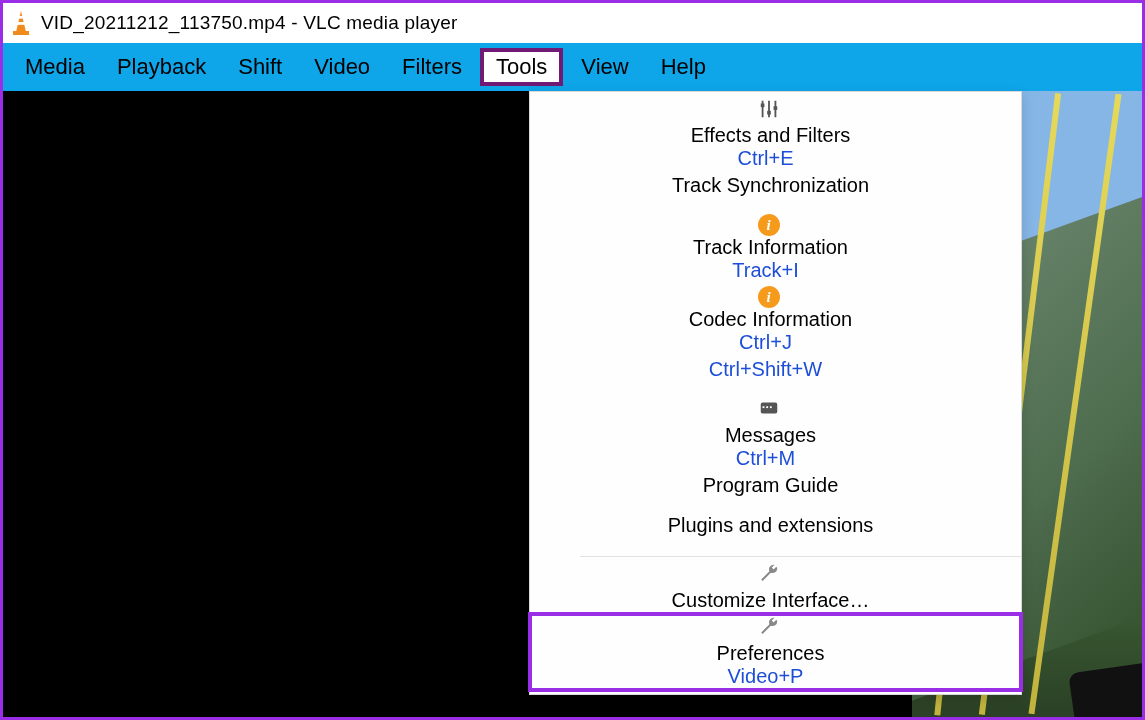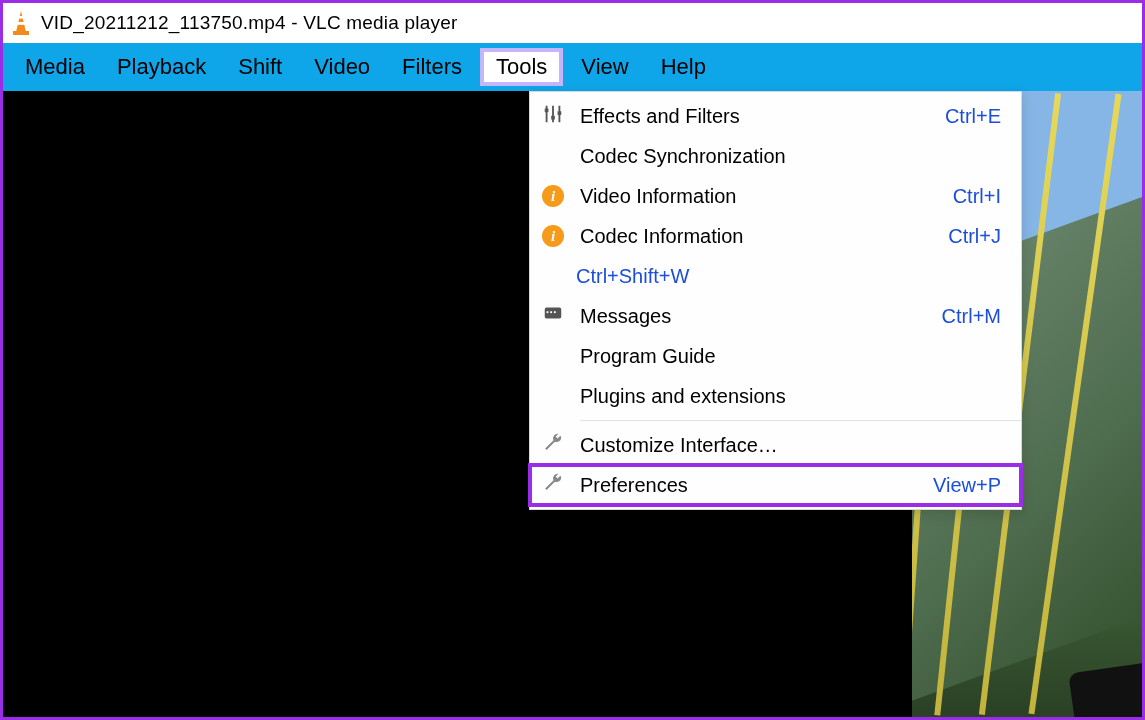--- a/index.html
+++ b/index.html
@@ -5,33 +5,33 @@
     * { margin: 0; padding: 0; box-sizing: border-box; font-family: "Segoe UI", Tahoma, sans-serif; }
     body { width: 1145px; height: 720px; overflow: hidden; background: #000; position: relative; border: 3px solid #9a2ee6; }
 
     .titlebar { position: absolute; left: 0; top: 0; right: 0; height: 40px; background: #ffffff; display: flex; align-items: center; padding: 0 10px 0 6px; gap: 8px; }
     .vlc-cone { width: 24px; height: 26px; position: relative; }
     .vlc-cone svg { width: 100%; height: 100%; }
     .title-text { font-size: 19px; color: #000; letter-spacing: .2px; }
 
     .menubar { position: absolute; left: 0; top: 40px; right: 0; height: 48px; background: #0ea5e9; display: flex; align-items: center; padding: 0 8px; gap: 4px; }
     .menuitem { padding: 6px 14px; font-size: 22px; color: #000; cursor: default; }
-    .menuitem.highlighted { border: 4px solid #c4b5fd; padding: 2px 12px 2px 12px; background: #fff; }
+    .menuitem.highlighted { border: 4px solid #701a75; padding: 2px 12px 2px 12px; background: #fff; }
 
     .video-area { position: absolute; left: 0; top: 88px; right: 0; bottom: 0; background: #000; }
 
     
     .video-strip { position: absolute; right: 0; top: 88px; width: 230px; bottom: 0; background: linear-gradient(#86b6e6 0%, #86b6e6 45%, #5a7a50 60%, #3b5d35 80%, #2b4025 100%); overflow: hidden; }
     .mountain { position: absolute; bottom: 60px; left: -40px; width: 320px; height: 420px; background: linear-gradient(150deg, #6c8870 0%, #4e6c4e 60%, #35532f 100%); transform: skewY(-20deg); }
     .rope { position: absolute; top: 0; bottom: 0; width: 6px; background: linear-gradient(#e6d95a, #c1b33d); }
     .r1{ left:10px; transform:rotate(4deg);} .r2{left:55px; transform:rotate(6deg);} .r3{left:105px; transform:rotate(7deg);} .r4{left:160px; transform:rotate(8deg);}
     .phone { position:absolute; right: -20px; bottom: -10px; width: 90px; height: 60px; background:#111; border-radius:10px; transform:rotate(-8deg); }
 
     .dropdown { position: absolute; left: 526px; top: 88px; width: 493px; background: #fefefe; border: 1px solid #d8d8d8; box-shadow: 0 4px 12px rgba(0,0,0,.15); padding: 4px 0; }
-    .dd-row { display: flex; align-items: center; min-height: 40px; padding: 2px 14px 2px 0; }
+    .dd-row { display: flex; align-items: center; min-height: 40px; padding: 2px 14px 2px 0; flex-direction: column; }
     .dd-icon { width: 46px; display:flex; align-items:center; justify-content:center; color:#666; }
     .dd-label { flex: 1; font-size: 20px; padding-left: 4px; }
     .dd-shortcut { font-size: 20px; color:#1d4ed8; padding-right: 6px; }
     .dd-sep { height: 1px; background: #e2e2e2; margin: 4px 0 4px 50px; }
     .highlight-box { position:absolute; border: 4px solid #9a2ee6; pointer-events:none; }
 
     .ico-info { width:22px; height:22px; border-radius:50%; background:#f59a1a; display:flex; align-items:center; justify-content:center; color:#fff; font-weight:bold; font-family:Georgia, serif; font-style:italic; font-size:15px; }
     .ico-sliders svg, .ico-msg svg, .ico-wrench svg { width:22px; height:22px; }
   </style>
 </head>
@@ -84,30 +84,30 @@
             <rect x="10" y="14" width="4" height="4" fill="#555"></rect>
             <rect x="17" y="9" width="4" height="4" fill="#555"></rect>
           </svg></span>
       </span>
     <span class="dd-label">Effects and Filters</span>
     <span class="dd-shortcut">Ctrl+E</span>
   </div>
 
   <div class="dd-row">
     <span class="dd-icon"></span>
-    <span class="dd-label">Codec Synchronization</span>
+    <span class="dd-label">Track Synchronization</span>
     <span class="dd-shortcut"></span>
   </div>
 
   <div class="dd-row">
     <span class="dd-icon">
         <span class="ico-info">i</span>
       </span>
-    <span class="dd-label">Video Information</span>
-    <span class="dd-shortcut">Ctrl+I</span>
+    <span class="dd-label">Track Information</span>
+    <span class="dd-shortcut">Track+I</span>
   </div>
 
   <div class="dd-row">
     <span class="dd-icon">
         <span class="ico-info">i</span>
       </span>
     <span class="dd-label">Codec Information</span>
     <span class="dd-shortcut">Ctrl+J</span>
   </div>
 
@@ -153,17 +153,17 @@
     <span class="dd-shortcut"></span>
   </div>
 
   <div class="dd-row" style="position:relative;">
     <span class="dd-icon">
         <span class="ico-wrench"><svg viewBox="0 0 24 24">
             <path d="M21 6a5 5 0 0 1-7 4.5L5 19.5 3.5 18l9-9A5 5 0 0 1 18 2l-3 3 2 2 3-3c.6.6 1 1.3 1 2z" fill="#888"></path>
           </svg></span>
       </span>
     <span class="dd-label">Preferences</span>
-    <span class="dd-shortcut">View+P</span>
+    <span class="dd-shortcut">Video+P</span>
     <span class="highlight-box" style="left:-2px; right:-2px; top:-2px; bottom:-2px;"></span>
   </div>
 
 </div>
 
 </body></html>

